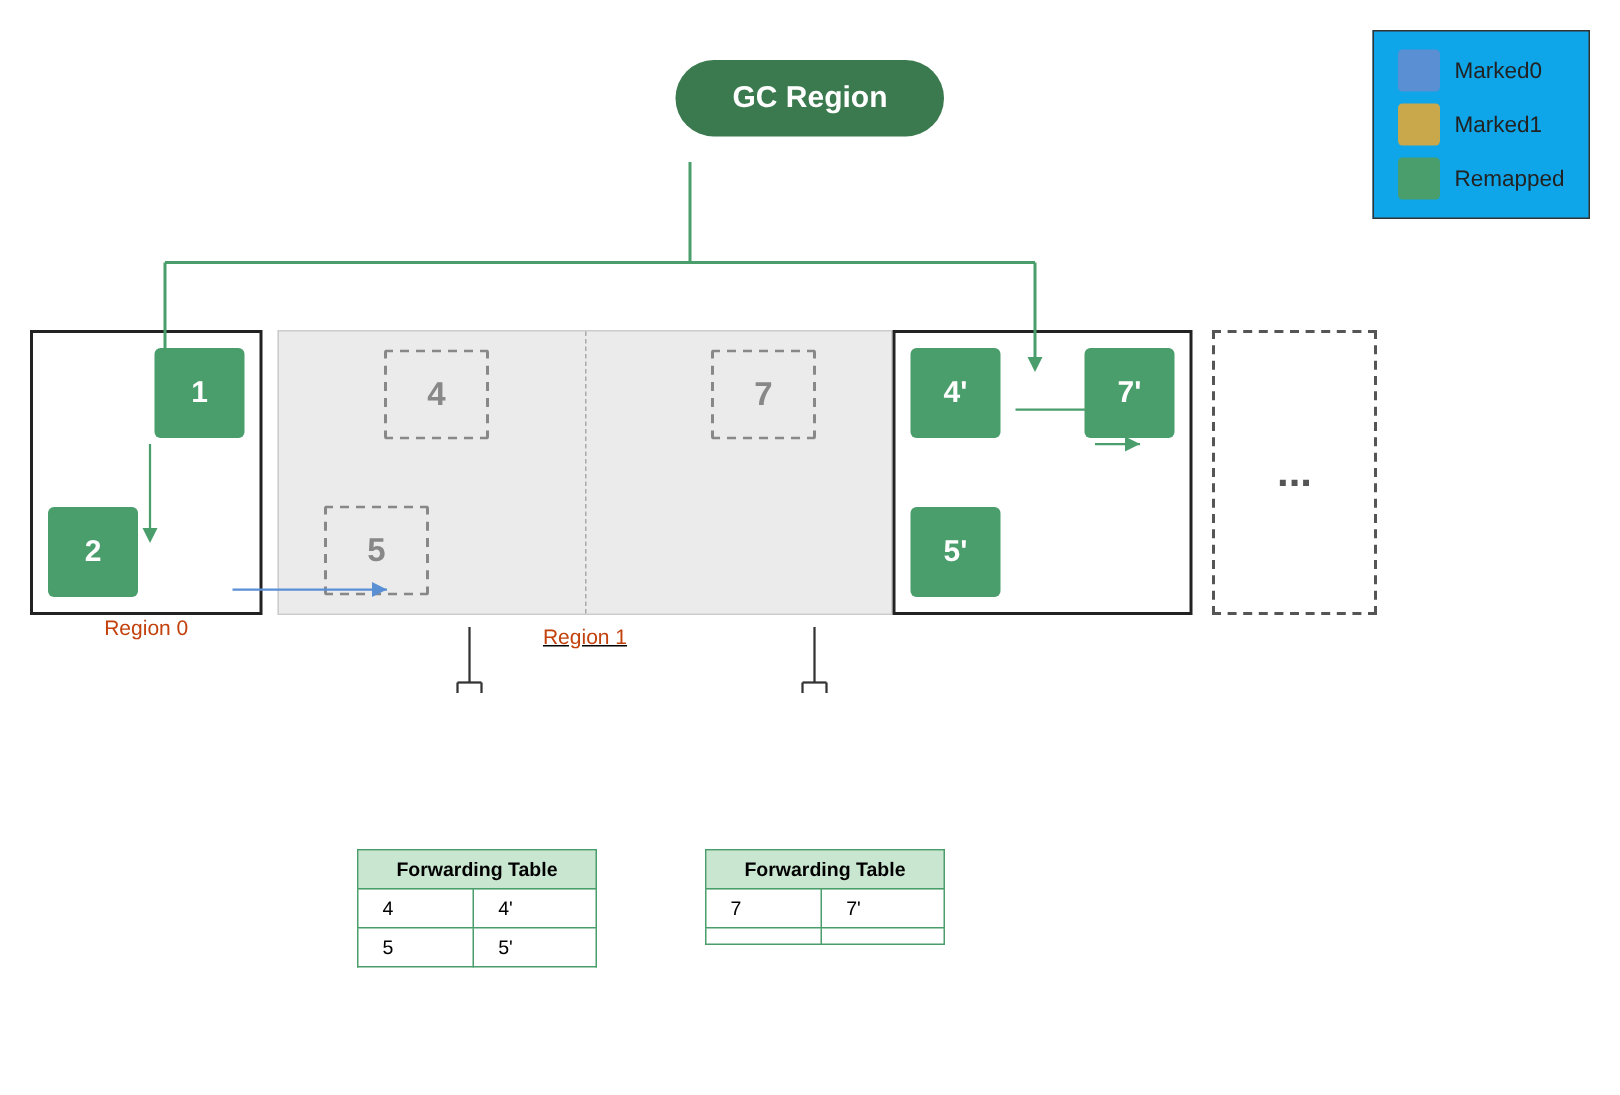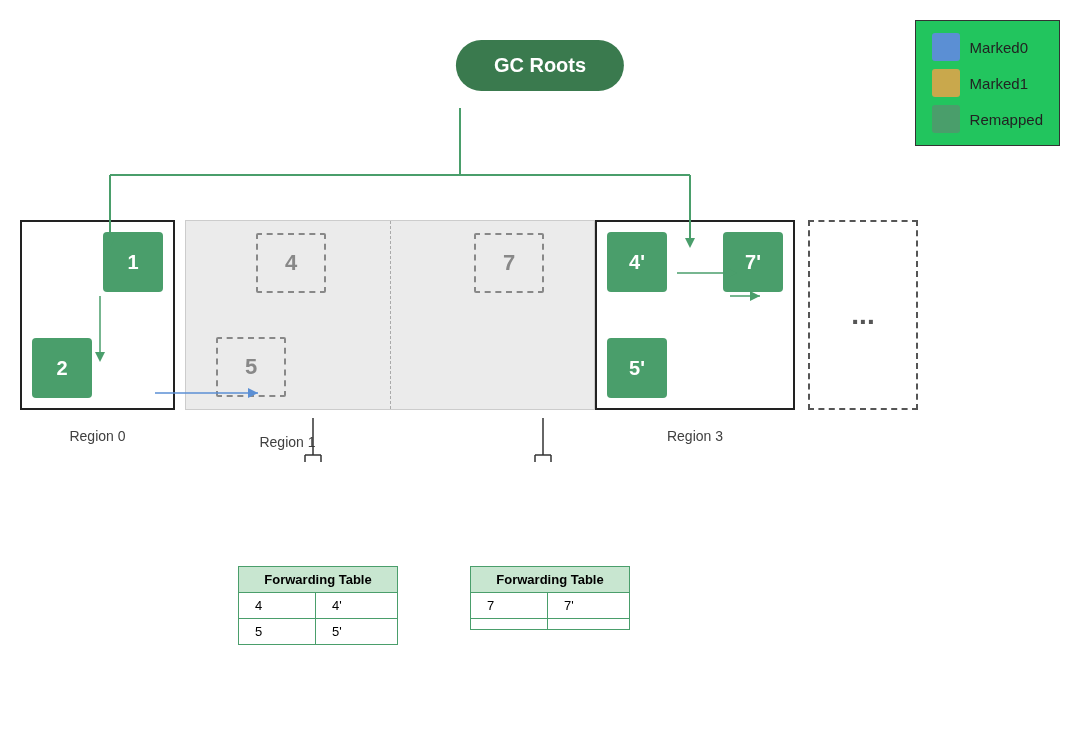--- a/index.html
+++ b/index.html
@@ -12,21 +12,21 @@
       overflow: hidden;
     }
 
     
     .legend {
       position: absolute;
       top: 20px;
       right: 20px;
       border: 1.5px solid #333;
       padding: 12px 16px;
-      background: #22c55e;
+      background: #0ea5e9;
       min-width: 130px;
     }
     .legend-item {
       display: flex;
       align-items: center;
       margin-bottom: 8px;
       gap: 10px;
     }
     .legend-item:last-child { margin-bottom: 0; }
     .legend-box {
@@ -62,23 +62,23 @@
       top: 0;
       left: 0;
       width: 1080px;
       height: 730px;
       pointer-events: none;
       z-index: 5;
     }
 
     .region-label {
       text-align: center;
-      margin-top: 18px;
+      margin-top: 0;
       font-size: 14px;
-      color: #404040;
+      color: #c2410c;
     }
 
     
     .region0-wrapper {
       position: absolute;
       top: 220px;
       left: 20px;
       width: 155px;
     }
     .region0-box {
@@ -196,21 +196,21 @@
     <div class="legend-box" style="background:#c9a84c;"></div>
     <span class="legend-label">Marked1</span>
   </div>
   <div class="legend-item">
     <div class="legend-box" style="background:#4a9e6b;"></div>
     <span class="legend-label">Remapped</span>
   </div>
 </div>
 
 <div class="gc-roots">
-  <span>GC Roots</span>
+  <span>GC Region</span>
 </div>
 
 <svg class="connections-svg">
 
   <line x1="460" y1="108" x2="460" y2="175" stroke="#4a9e6b" stroke-width="2"></line>
 
   <line x1="110" y1="175" x2="690" y2="175" stroke="#4a9e6b" stroke-width="2"></line>
 
   <line x1="110" y1="175" x2="110" y2="242" stroke="#4a9e6b" stroke-width="2"></line>
   <polygon points="110,248 105,238 115,238" fill="#4a9e6b"></polygon>
@@ -263,21 +263,21 @@
 
     <div class="dashed-block" style="width:70px;height:60px;position:absolute;bottom:12px;left:30px;">
       <span>5</span>
     </div>
 
     <div class="dashed-block" style="width:70px;height:60px;position:absolute;top:12px;right:50px;">
       <span>7</span>
     </div>
   </div>
 
-  <div style="display:flex; justify-content:flex-start; margin-top: 6px;">
+  <div style="display:flex; justify-content:center; margin-top: 6px; text-decoration: underline;">
     <div style="width:50%; text-align:center;">
       <div class="region-label">Region 1</div>
     </div>
   </div>
 </div>
 
 <div class="region3-wrapper">
   <div class="region3-box">
 
     <div class="green-block" style="width:60px;height:60px;position:absolute;top:10px;left:10px;">
@@ -285,21 +285,20 @@
     </div>
 
     <div class="green-block" style="width:60px;height:60px;position:absolute;top:10px;right:10px;">
       <span>7'</span>
     </div>
 
     <div class="green-block" style="width:60px;height:60px;position:absolute;bottom:10px;left:10px;">
       <span>5'</span>
     </div>
   </div>
-  <div class="region-label">Region 3</div>
 </div>
 
 <div class="regionX-wrapper">
   <div class="regionX-box">
     <span style="font-size:28px;color:#555;font-weight:bold;">...</span>
   </div>
 </div>
 
 <svg style="position:absolute;top:258px;left:672px;width:80px;height:30px;pointer-events:none;z-index:20;">
   <line x1="5" y1="15" x2="65" y2="15" stroke="#4a9e6b" stroke-width="1.5"></line>

